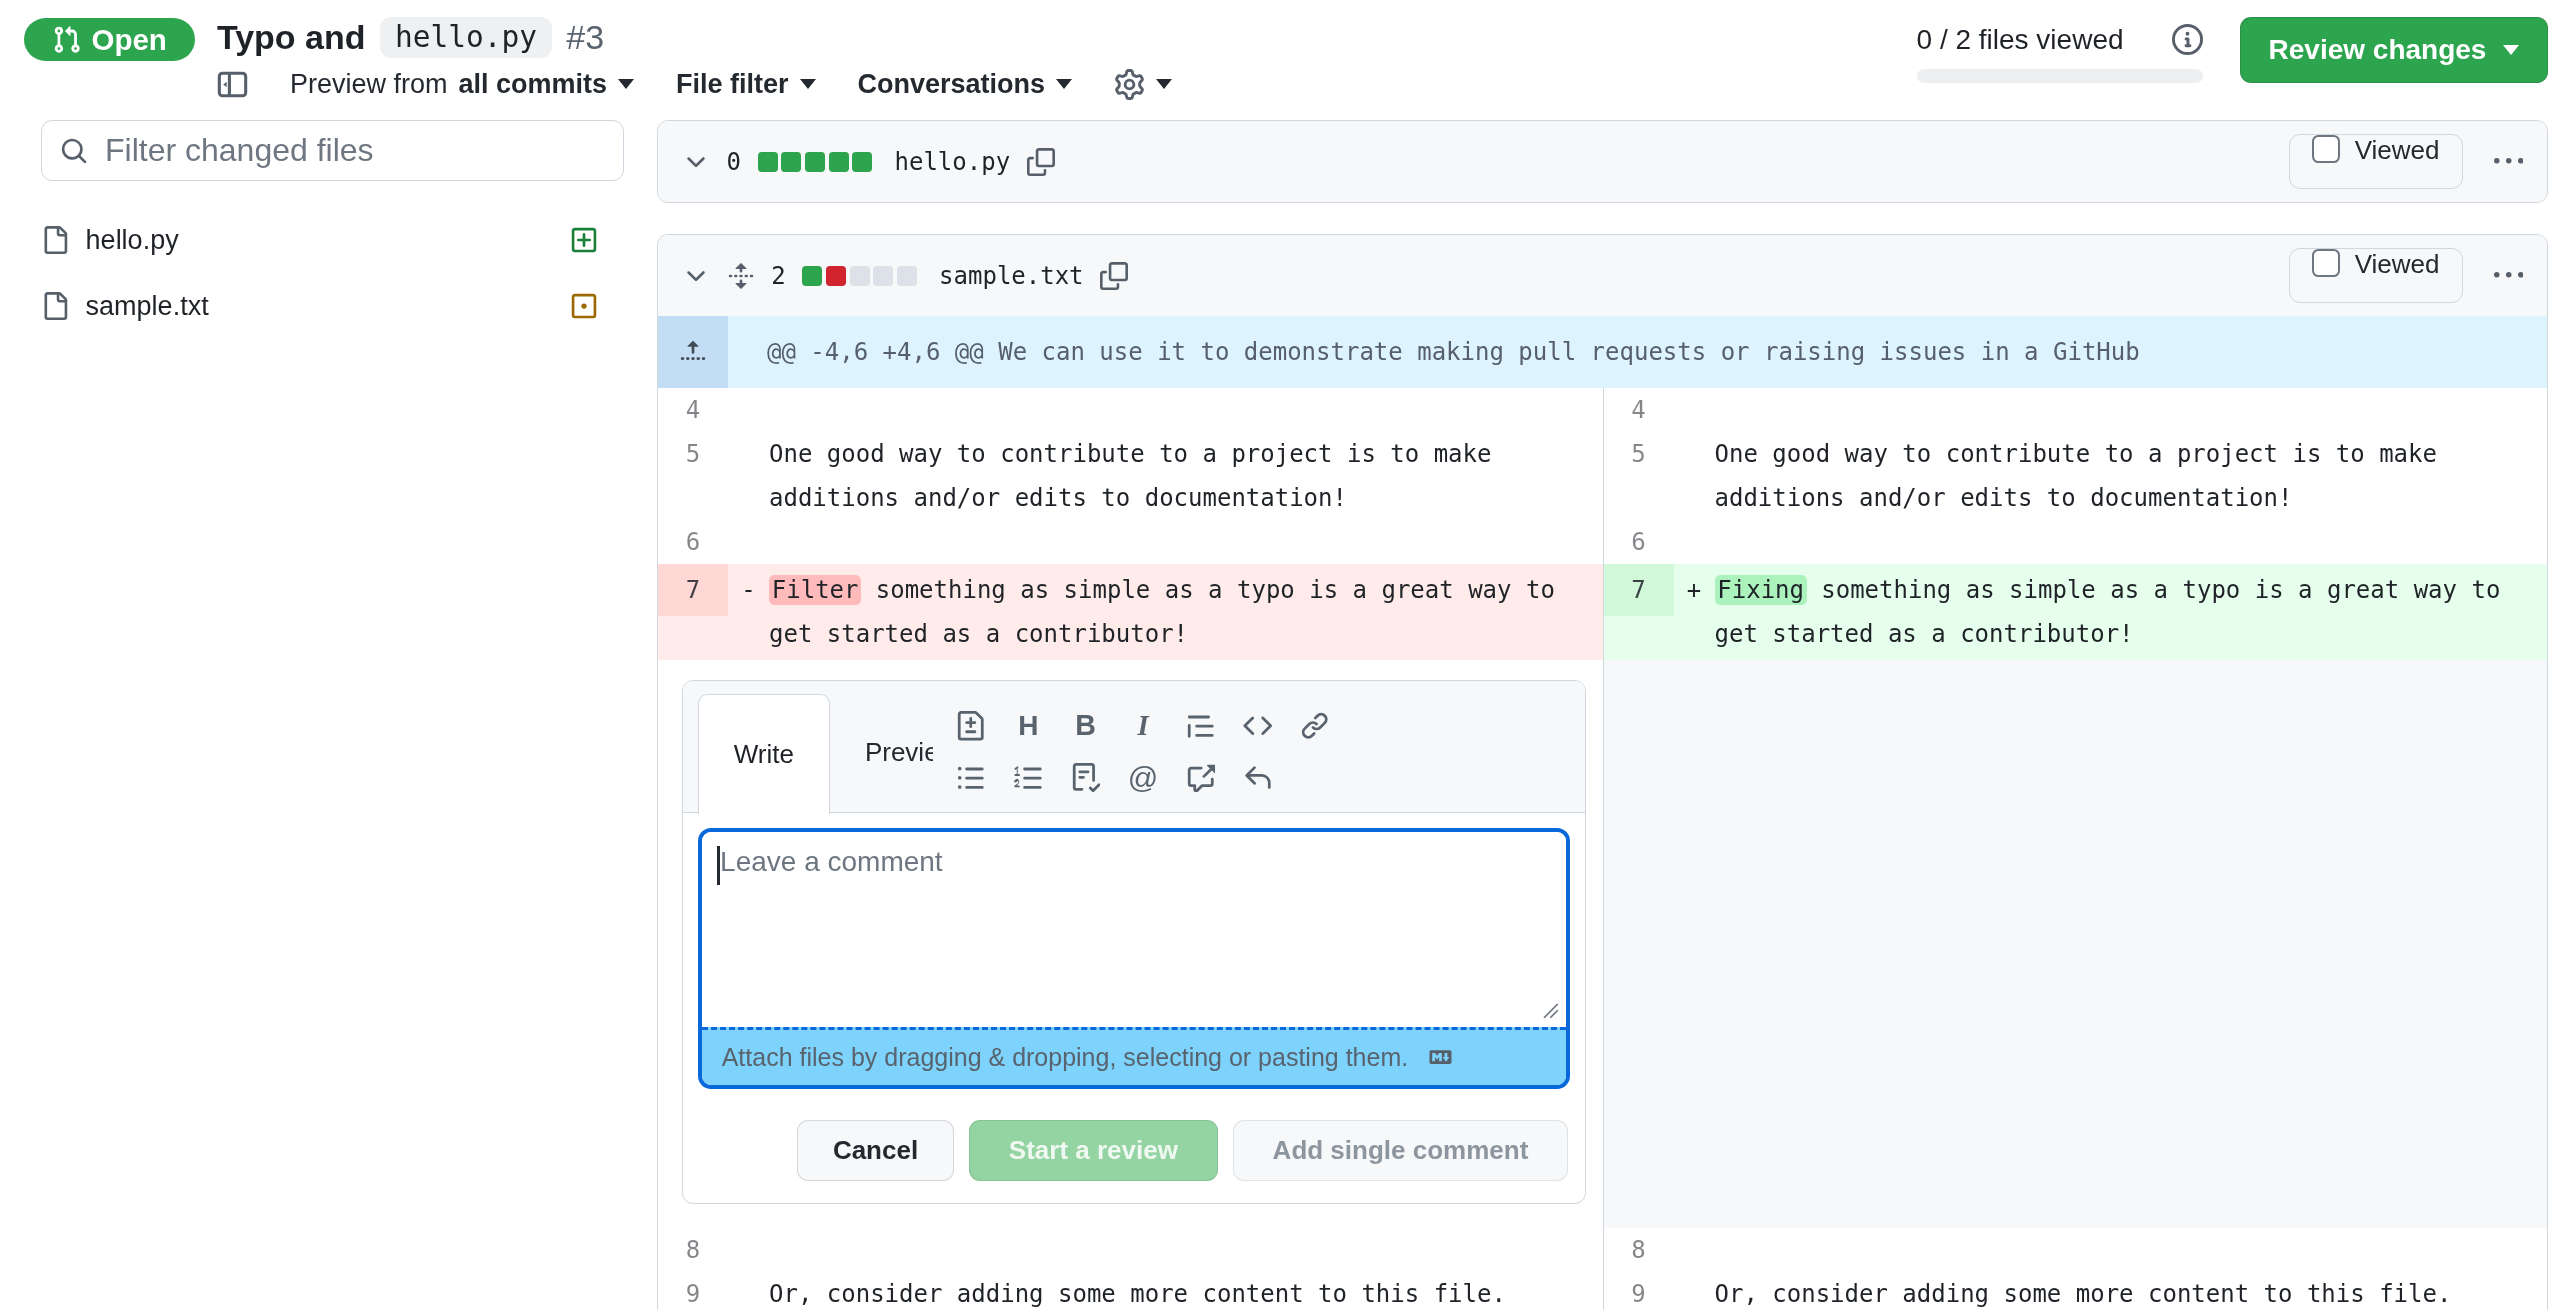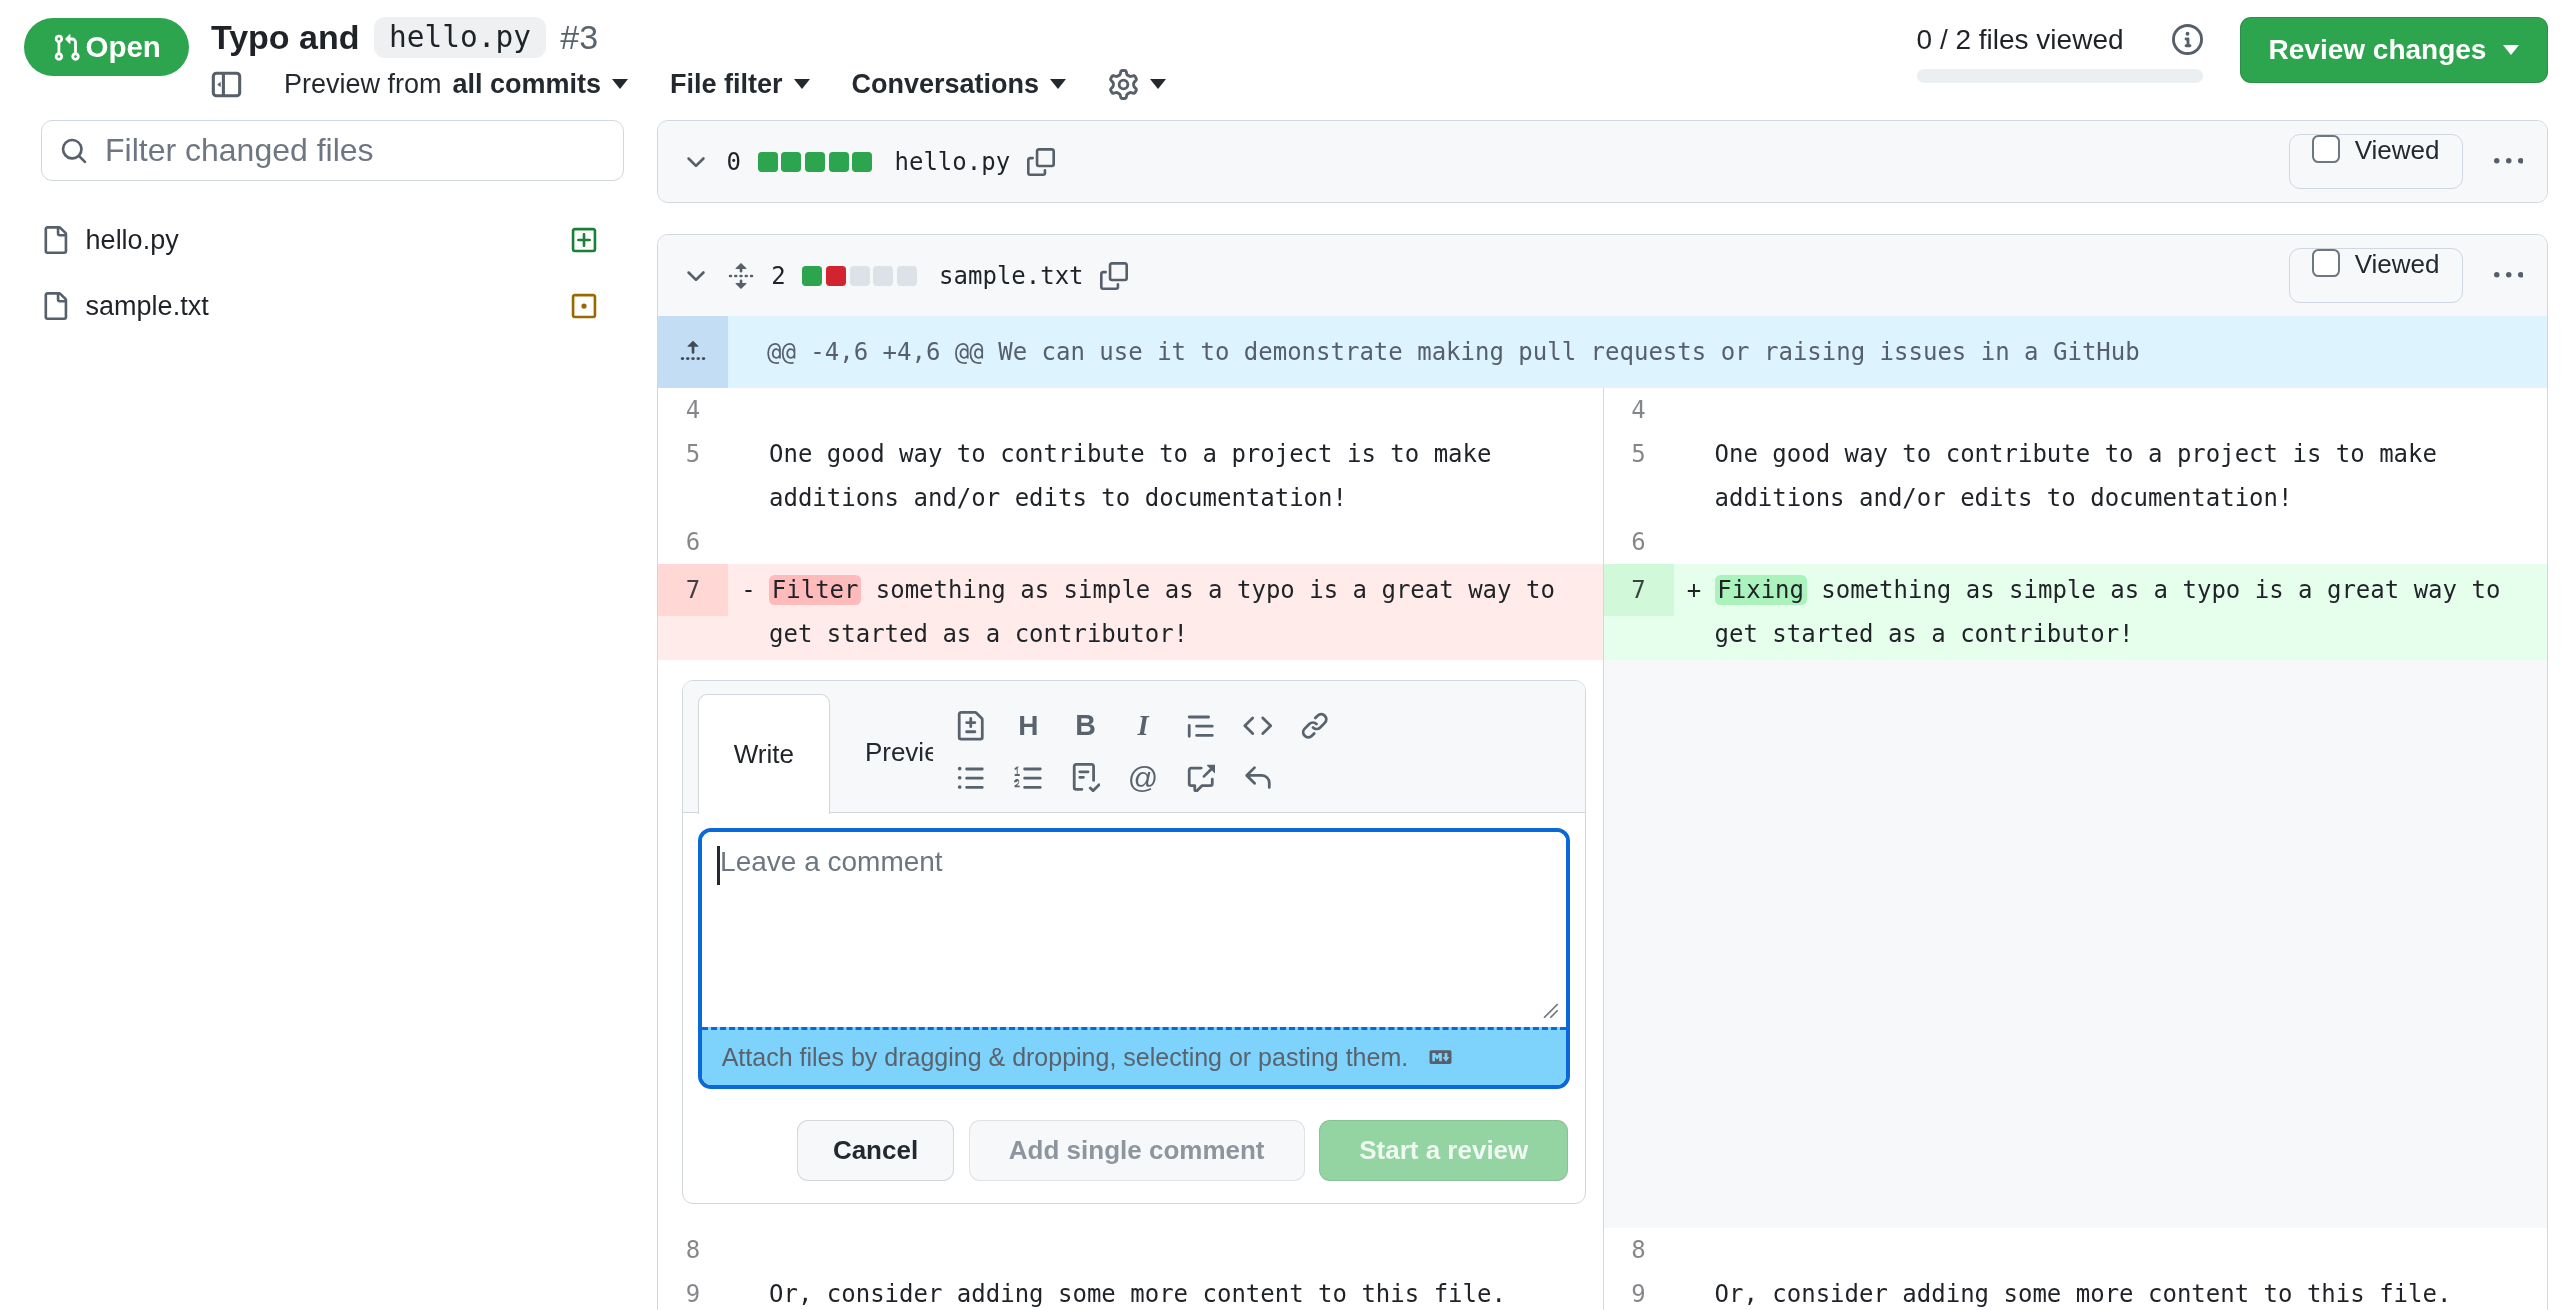--- a/index.html
+++ b/index.html
@@ -4,22 +4,22 @@
 <style>
   * { box-sizing: border-box; margin: 0; padding: 0; }
   html,body { width: 2576px; height: 1310px; background: #fff; overflow: hidden;
     font-family: "Liberation Sans", sans-serif; color: #1f2328; }
   svg { display: block; }
 
   
   .topbar { display: flex; justify-content: space-between; align-items: flex-start;
     padding: 16.6px 28px 7.4px 24px; }
   .topbar-left { display: flex; gap: 22px; }
-  .badge-open { background: #2da44e; color: #fff; height: 58px; border-radius: 920px;
-    display: flex; align-items: center; gap: 4px; padding: 0 28px;
+  .badge-open { background: #2da44e; color: #fff; height: 43px; border-radius: 920px;
+    display: flex; align-items: center; gap: 10px; padding: 0 28px;
     font-size: 29.5px; font-weight: 700; flex: none; margin-top: 1.8px; }
   .title-col { display: flex; flex-direction: column; }
   .title-line { display: flex; align-items: center; gap: 14.7px; font-size: 34px; font-weight: 700; }
   .title-code { font-family: "DejaVu Sans Mono", monospace; font-size: 29.5px; font-weight: 500;
     background: #eef0f2; border-radius: 11px; padding: 3.7px 14.7px; }
   .pr-number { color: #59636e; font-weight: 400; }
   .nav-line { display: flex; align-items: center; gap: 42px; margin-top: 11px;
     font-size: 27px; color: #24292f; }
   .nav-item { display: flex; align-items: center; gap: 11px; cursor: pointer; }
   .caret { width: 0; height: 0; border-left: 8.3px solid transparent;
@@ -475,22 +475,22 @@
                 <span class="md-icon">
                   <svg width="31" height="22" viewBox="0 0 16 16" fill="currentColor">
                       <path d="M14.85 3H1.15C.52 3 0 3.52 0 4.15v7.69C0 12.48.52 13 1.15 13h13.69c.64 0 1.15-.52 1.15-1.15v-7.7C16 3.52 15.48 3 14.85 3ZM9 11H7V8L5.5 9.92 4 8v3H2V5h2l1.5 2L7 5h2Zm2.99.5L9.5 8H11V5h2v3h1.5Z"></path>
                     </svg>
                 </span>
               </div>
             </div>
 
             <div class="form-actions">
               <button class="btn btn-cancel">Cancel</button>
+              <button class="btn btn-green-disabled">Start a review</button>
               <button class="btn btn-muted">Add single comment</button>
-              <button class="btn btn-green-disabled">Start a review</button>
             </div>
           </div>
         </div>
         <div class="comment-right"></div>
       </div>
 
       <div class="drow">
         <div class="pane left">
           <div class="num">8</div>
           <div class="sign"></div>

